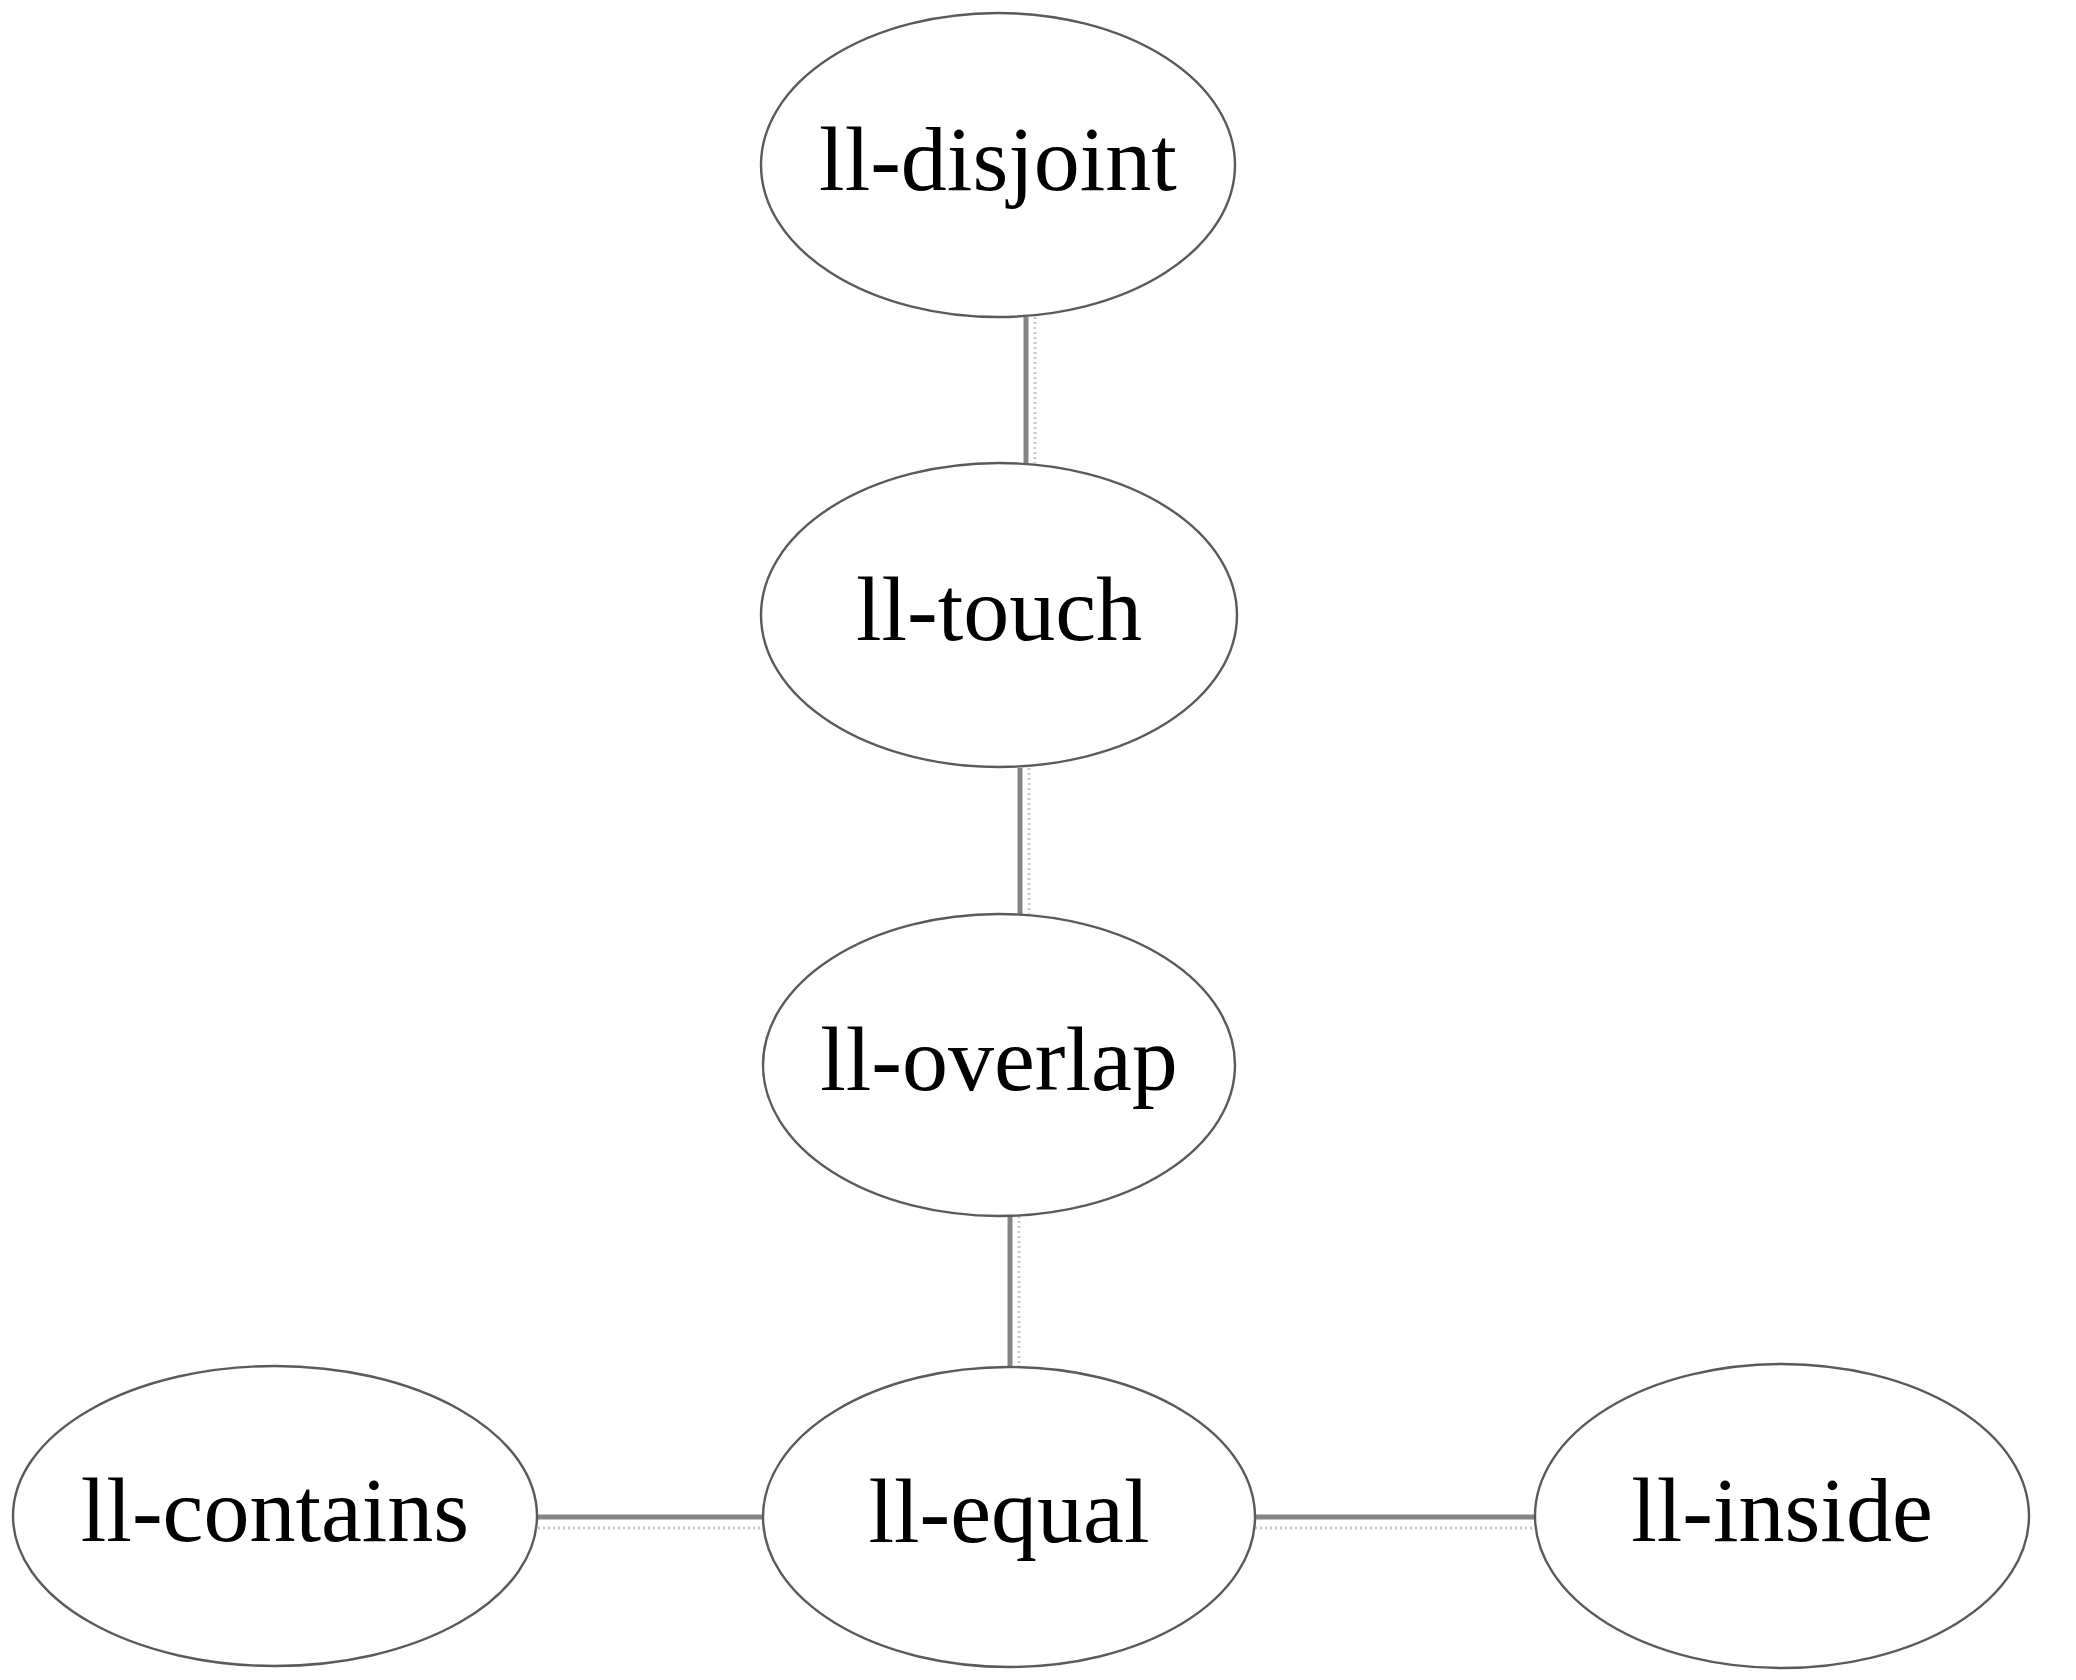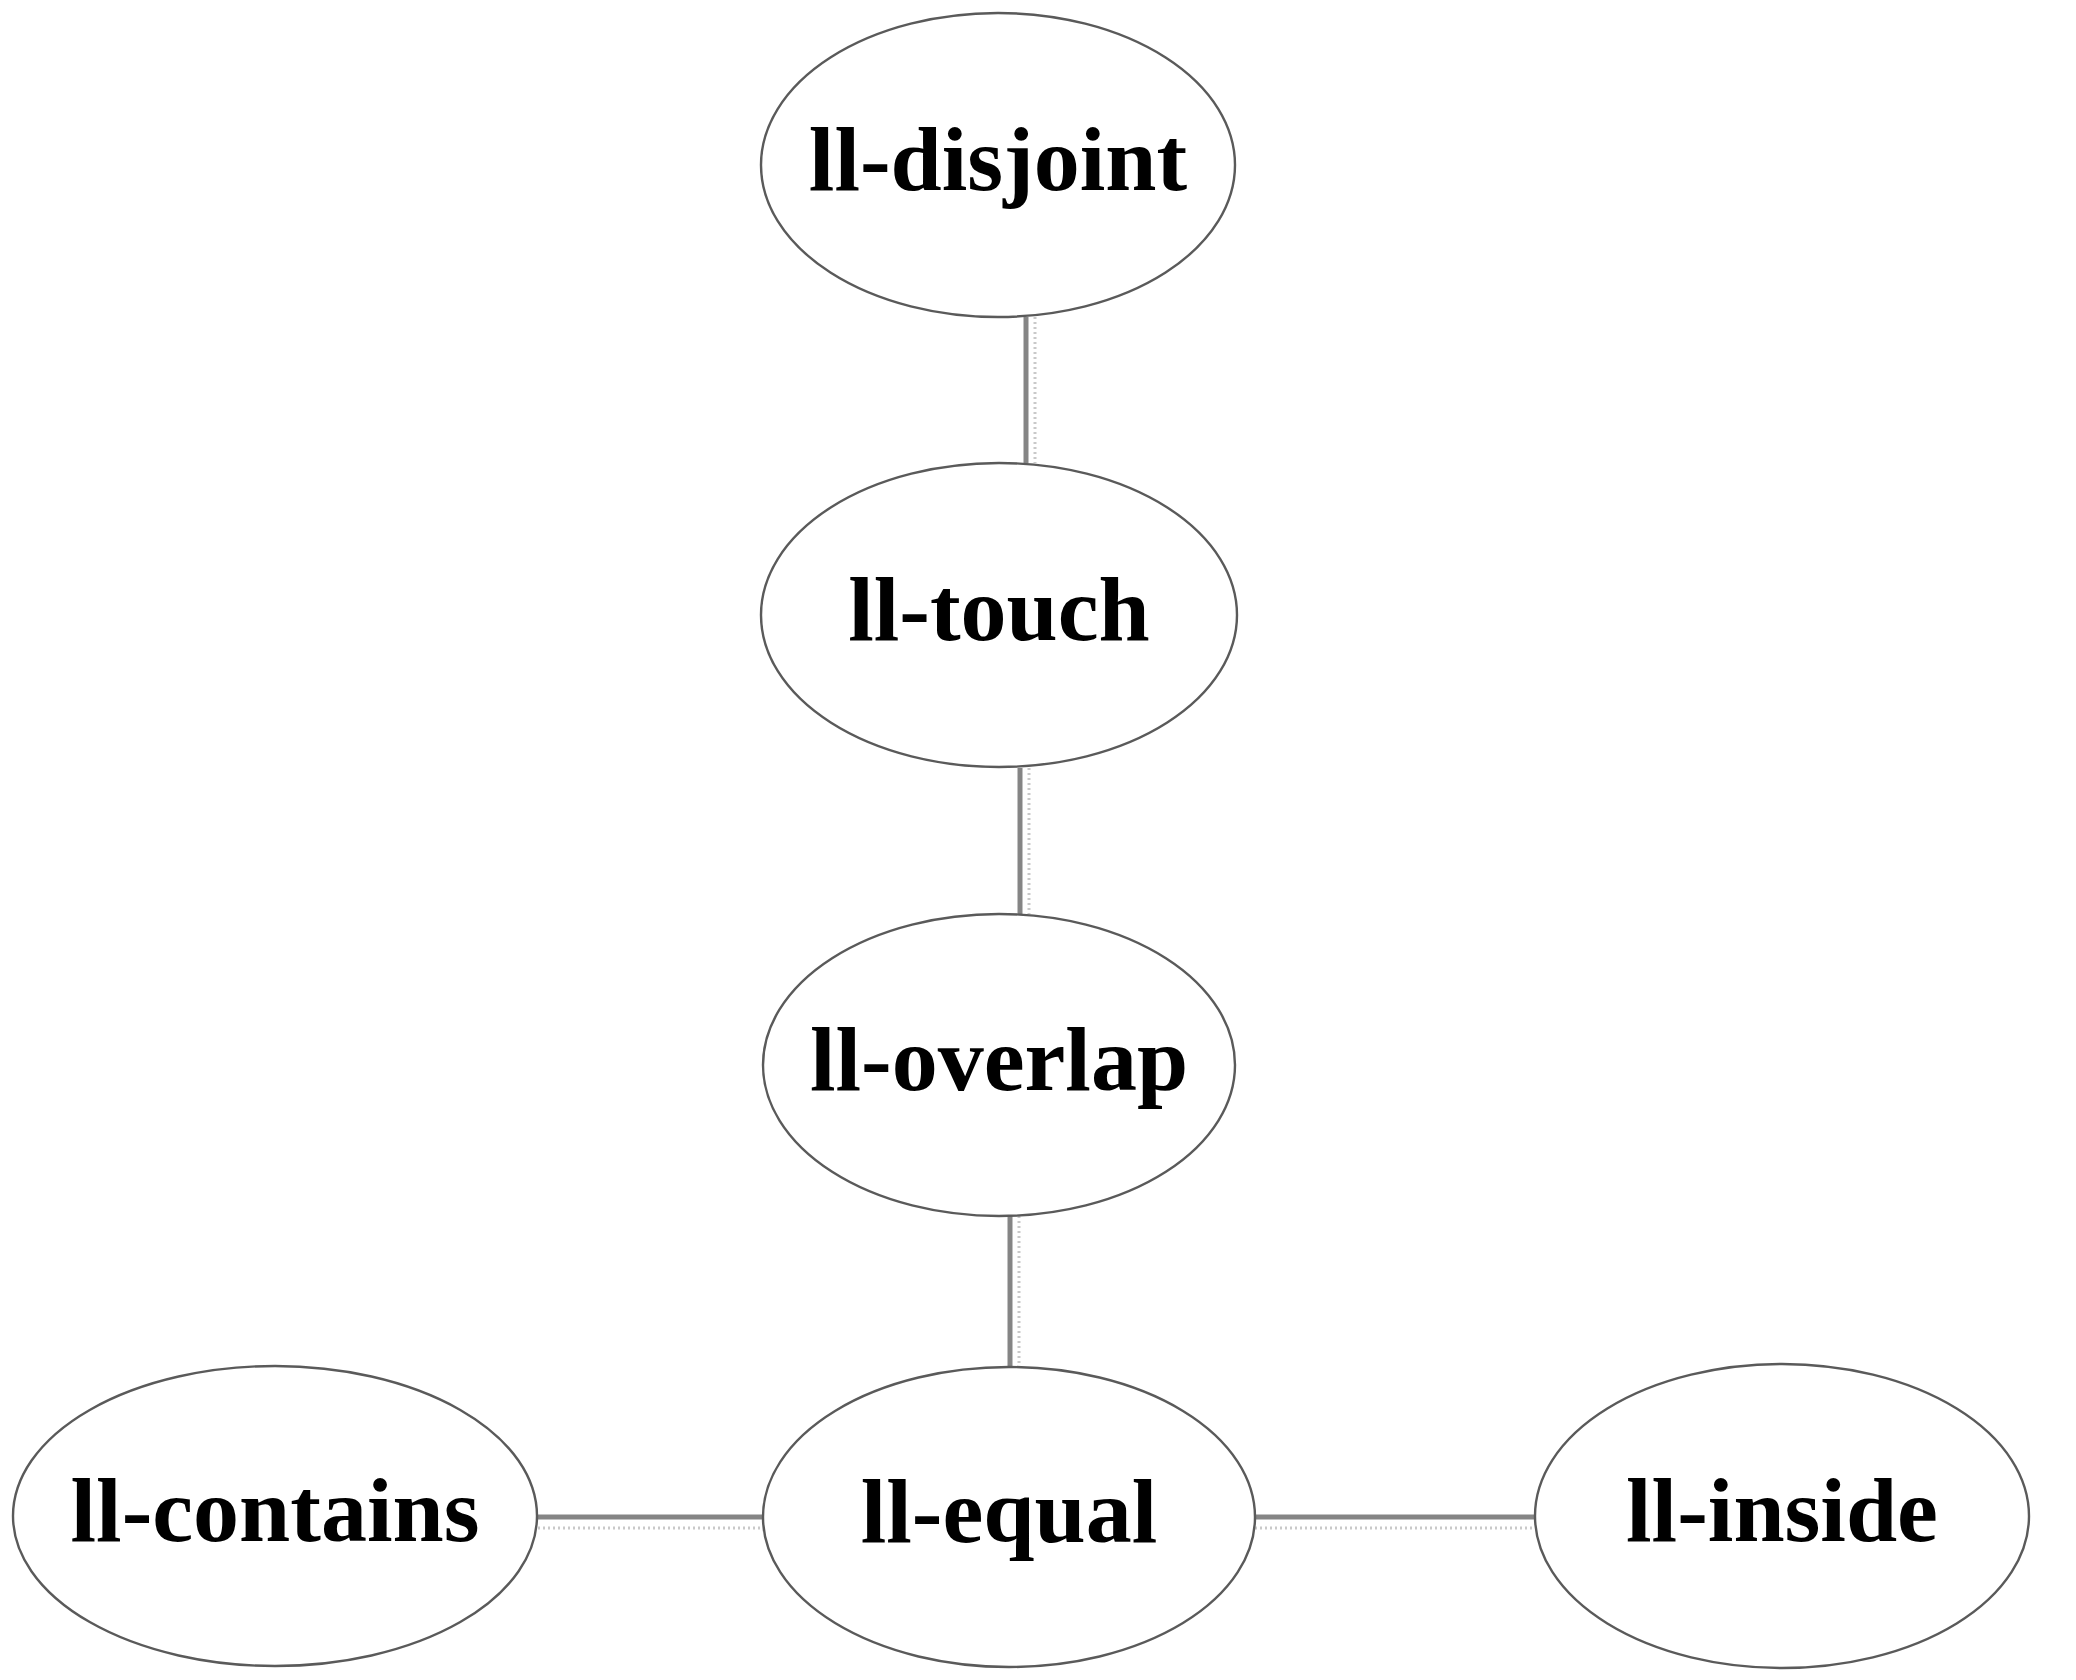--- a/index.html
+++ b/index.html
@@ -10,21 +10,20 @@
   }
   body {
     font-family: "Liberation Serif", "DejaVu Serif", serif;
   }
   #graph-canvas {
     position: relative;
     width: 2076px;
     height: 1680px;
     background: #ffffff;
     overflow: hidden;
-    font-weight: bold;
   }
   #graph-svg {
     display: block;
     width: 2076px;
     height: 1680px;
   }
   .node-ellipse {
     fill: #ffffff;
     stroke: #5a5a5a;
     stroke-width: 2.4;

